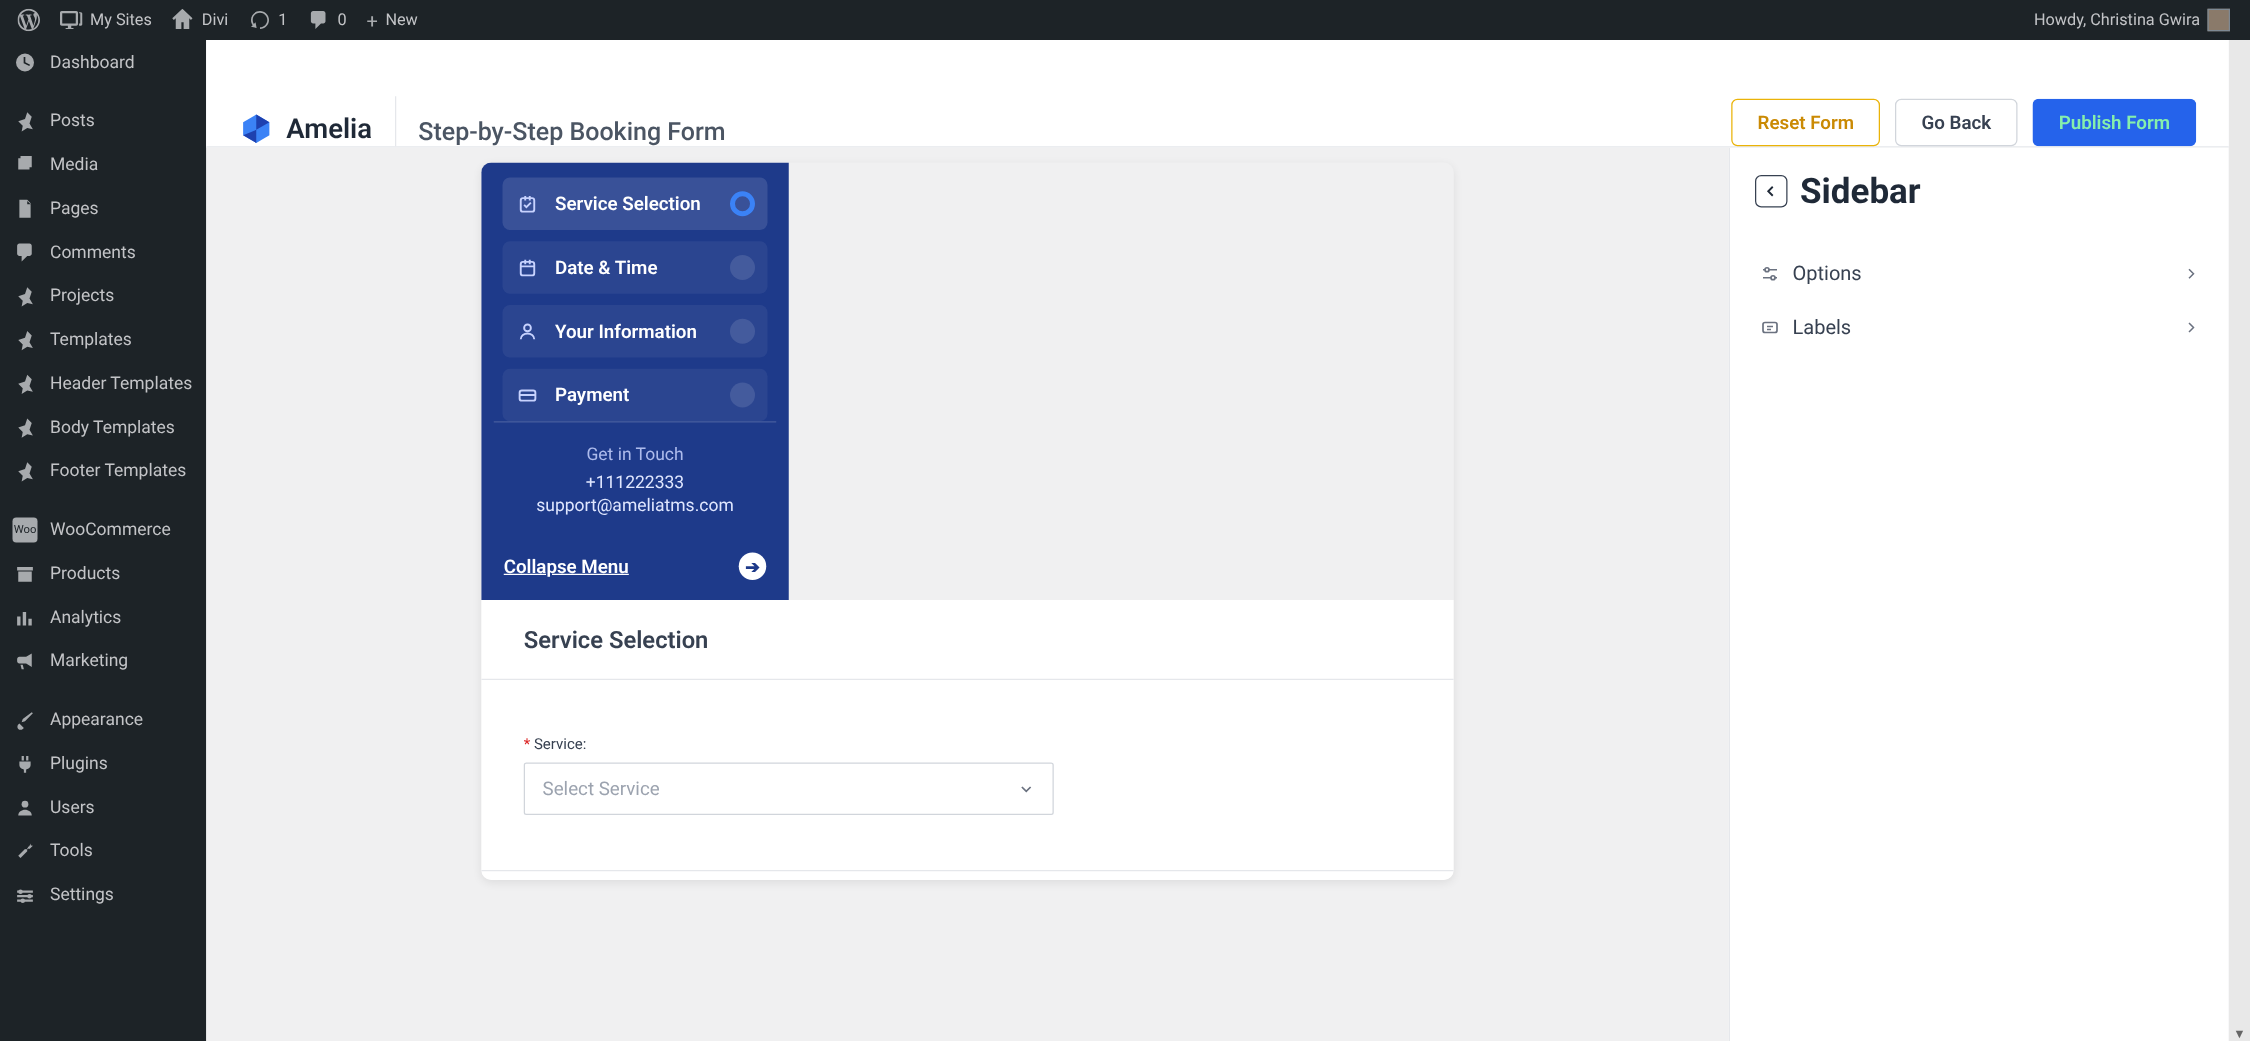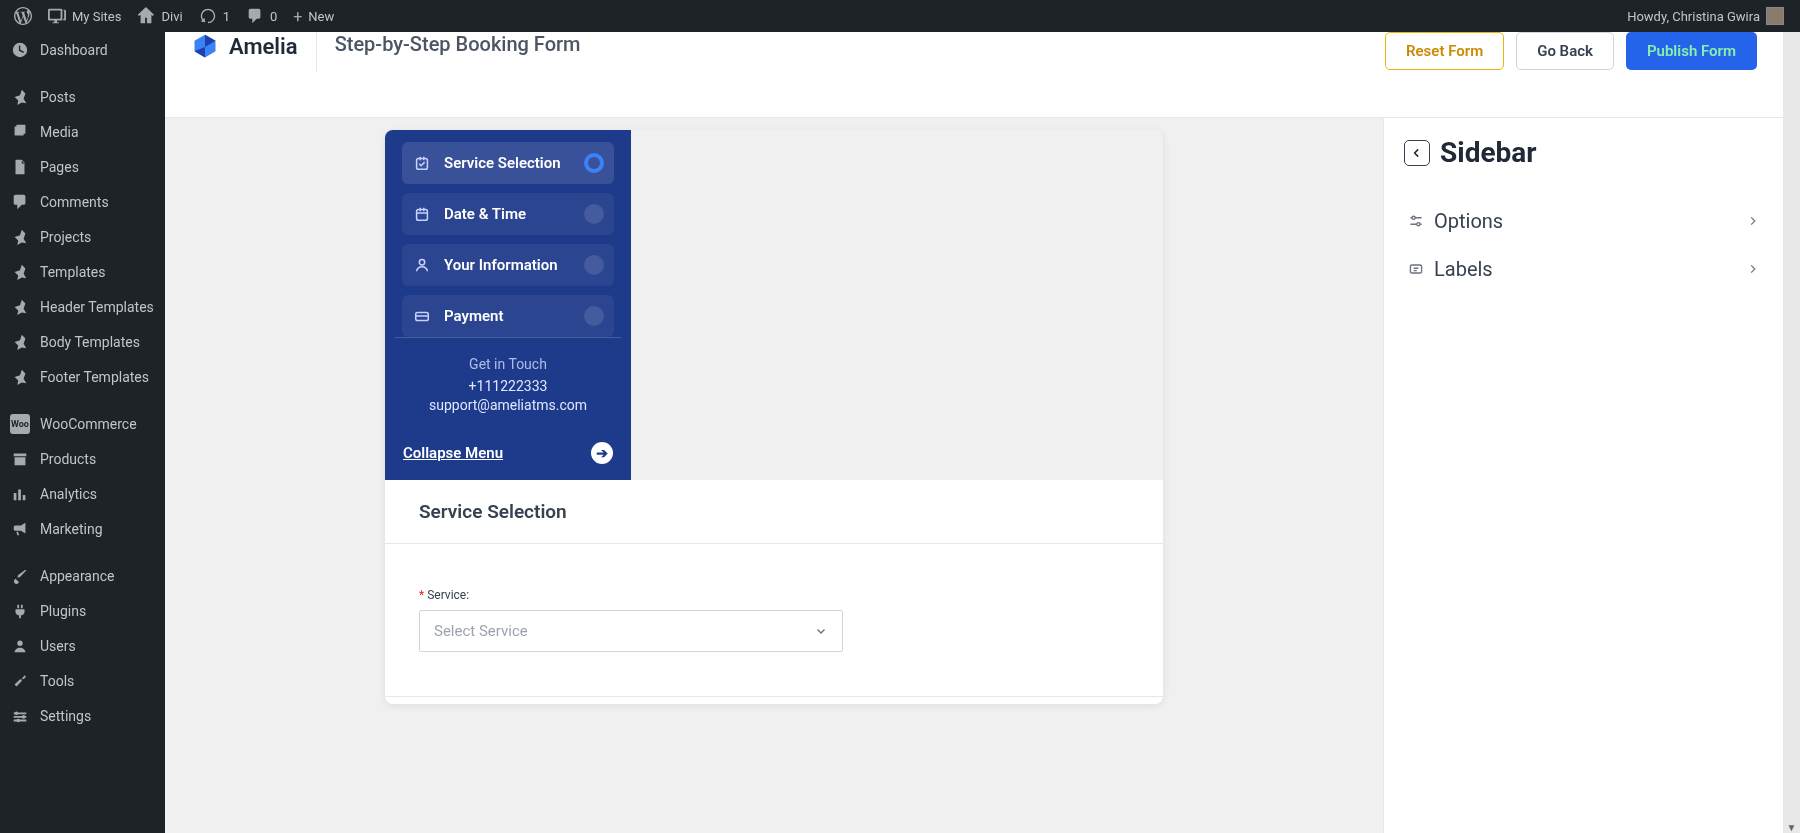--- a/index.html
+++ b/index.html
@@ -17,21 +17,21 @@
 
 
 .wp-sidebar { position: absolute; left: 0; top: 32px; bottom: 0; width: 165px; background: #1d2327; color: #c3c4c7; font-size: 14px; }
 .wp-menu-item { display: flex; align-items: center; gap: 10px; padding: 8px 10px 8px 10px; cursor: pointer; height: 35px; }
 .wp-menu-sep { height: 12px; }
 .wp-menu-item .dashicon { width: 20px; height: 20px; display: flex; align-items: center; justify-content: center; color: #a7aaad; font-size: 18px; }
 
 
 .wp-content { position: absolute; left: 165px; right: 17px; top: 32px; bottom: 0; background: #f0f0f1; display: flex; flex-direction: column; }
 
-.amelia-header { height: 86px; background: #fff; border-bottom: 1px solid #e5e7eb; display: flex; align-items: flex-start; padding: 0 26px; gap: 18px; }
+.amelia-header { height: 86px; background: #fff; border-bottom: 1px solid #e5e7eb; display: flex; align-items: flex-end; padding: 0 26px; gap: 18px; }
 .amelia-logo { display: flex; align-items: center; gap: 10px; }
 .amelia-logo-mark { width: 28px; height: 28px; }
 .amelia-logo-text { font-size: 22px; font-weight: 600; color: #1f2937; }
 .amelia-divider { width: 1px; height: 40px; background: #e5e7eb; }
 .amelia-title { font-size: 20px; font-weight: 500; color: #4b5563; }
 .amelia-header-actions { margin-left: auto; display: flex; gap: 12px; }
 .btn { height: 38px; padding: 0 20px; border-radius: 5px; font-size: 15px; font-weight: 600; cursor: pointer; display: flex; align-items: center; border: 1px solid transparent; }
 .btn-reset { border: 1px solid #eab308; color: #ca8a04; background: #fff; }
 .btn-back { border: 1px solid #d1d5db; color: #374151; background: #fff; }
 .btn-primary { background: #2563eb; color: #86efac; }
@@ -60,21 +60,21 @@
 .form-label { font-size: 12px; color: #374151; margin-bottom: 8px; }
 .form-label .req { color: #dc2626; }
 .select-box { height: 42px; border: 1px solid #d1d5db; border-radius: 2px; display: flex; align-items: center; justify-content: space-between; padding: 0 14px; font-size: 15px; color: #9ca3af; cursor: pointer; width: 424px; }
 .booking-footer { border-top: 1px solid #e5e7eb; padding: 10px 34px; display: flex; justify-content: flex-end; }
 .btn-continue { background: #2563eb; color: #fff; height: 42px; padding: 16px 26px; border: none; border-radius: 6px; font-size: 15px; font-weight: 600; cursor: pointer; }
 
 
 .props-panel { width: 400px; border-left: 1px solid #e5e7eb; background: #fff; padding: 18px 20px; }
 .props-title { display: flex; align-items: center; gap: 10px; font-size: 28px; font-weight: 700; color: #1f2937; margin-bottom: 28px; }
 .props-back { width: 26px; height: 26px; border: 1.5px solid #374151; border-radius: 5px; display: flex; align-items: center; justify-content: center; cursor: pointer; }
-.props-item { display: flex; align-items: center; gap: 10px; padding: 12px 4px; font-size: 20px; color: #374151; cursor: pointer; }
+.props-item { display: flex; align-items: center; gap: 10px; padding: 12px 4px; font-size: 16px; color: #374151; cursor: pointer; }
 .props-item .chev { margin-left: auto; color: #6b7280; }
 svg { display: block; }
 </style>
 </head>
 <body>
 
 <div class="scroll-indicator">
   <span class="tri">▲</span>
   <span class="tri">▼</span>
 </div>
@@ -210,21 +210,21 @@
   <div class="wp-menu-item">
     <span class="dashicon">
         <svg width="18" height="18" viewBox="0 0 20 20" fill="currentColor">
           <path d="M12 2l-2 6-6 2 4 4-1 5 5-3 5 1-3-5 2-6z"></path>
         </svg>
       </span>
     <span>Footer Templates</span>
   </div>
   <div class="wp-menu-sep"></div>
   <div class="wp-menu-item">
-    <span class="dashicon" style="font-size:9px;font-weight:bold;background:#a7aaad;color:#1d2327;border-radius:3px;width:20px;">Woo</span>
+    <span class="dashicon" style="font-size:9px;font-weight:normal;background:#a7aaad;color:#1d2327;border-radius:3px;width:20px;">Woo</span>
     <span>WooCommerce</span>
   </div>
   <div class="wp-menu-item">
     <span class="dashicon">
         <svg width="18" height="18" viewBox="0 0 20 20" fill="currentColor">
           <path d="M3 4h14v3H3zM4 8h12v9H4zM8 10h4v2H8z"></path>
         </svg>
       </span>
     <span>Products</span>
   </div>

